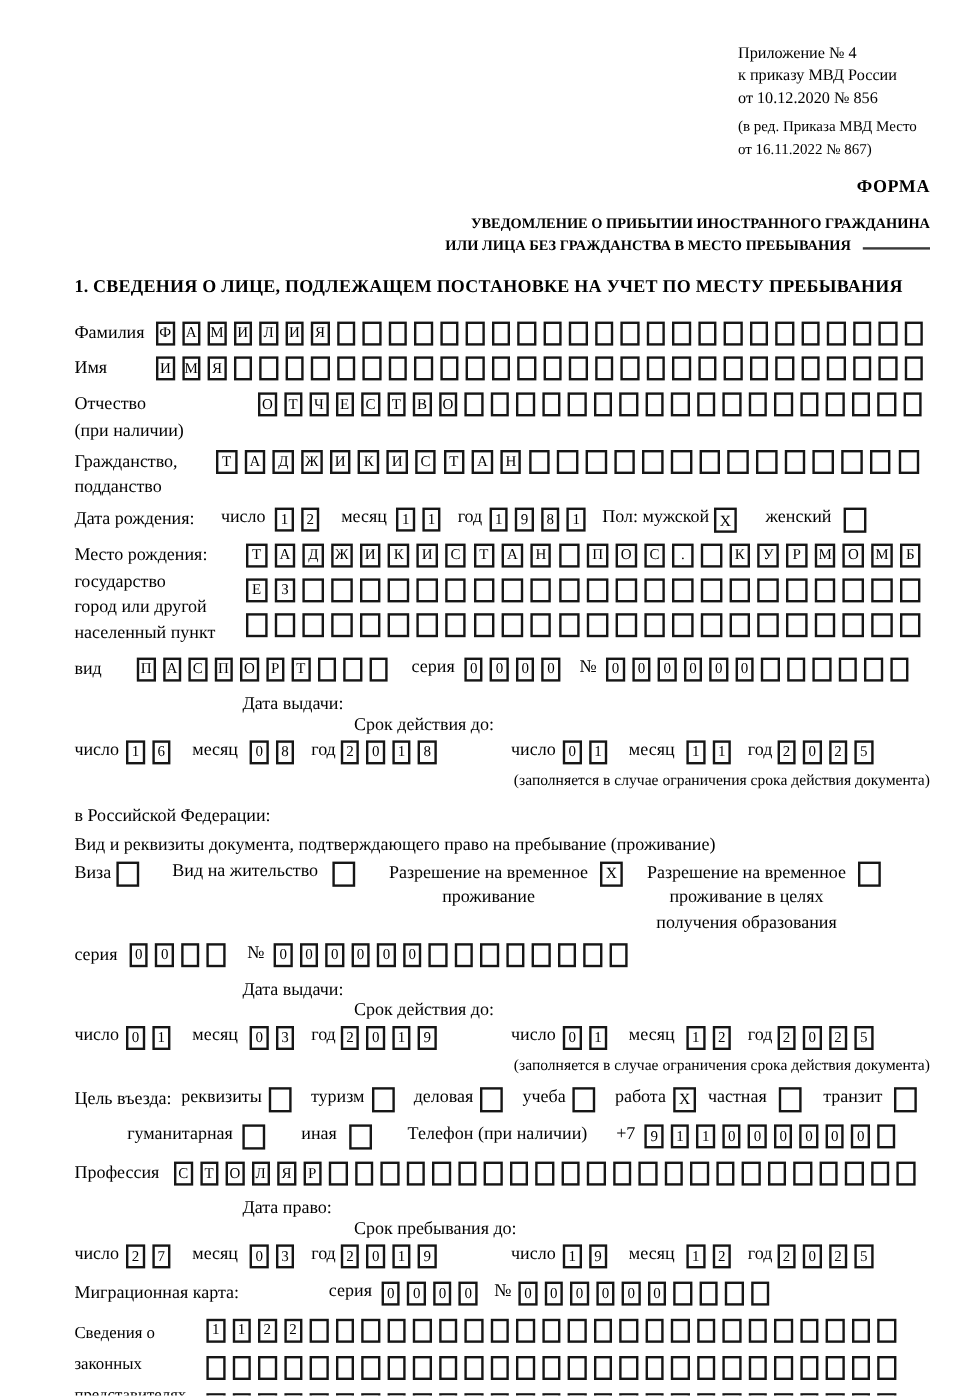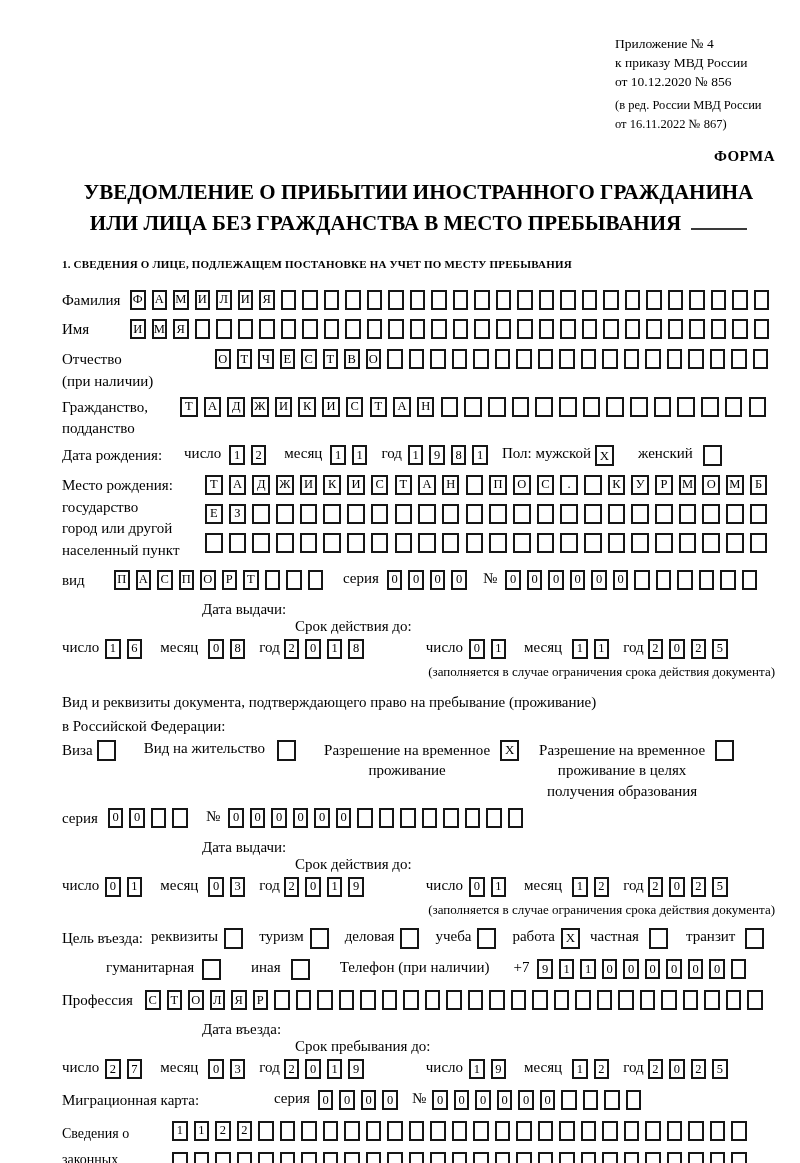--- a/index.html
+++ b/index.html
@@ -9,23 +9,23 @@
     font-family:"Liberation Serif","DejaVu Serif",serif;
     color:#000; font-size:15px;
   }
   .page { padding:34px 25px 0 62px; width:800px; }
 
   
   .appendix { margin-left:553px; font-size:13.5px; line-height:1.42; }
   .amend { font-size:12.5px; line-height:1.45; margin-top:5px; }
   .forma { font-weight:bold; text-align:right; font-size:15px; margin-top:15px; letter-spacing:.5px; }
 
-  .title { font-weight:bold; text-align:center; font-size:21px; line-height:1.5; margin-top:12px; }
+  .title { font-weight:bold; text-align:right; font-size:12px; line-height:1.5; margin-top:12px; }
   .underline { display:inline-block; width:56px; border-bottom:2px solid #3a3a3a; margin-left:10px; vertical-align:baseline; }
-  .sec { font-weight:bold; font-size:11px; margin-top:18px; letter-spacing:.2px; }
+  .sec { font-weight:bold; font-size:15px; margin-top:18px; letter-spacing:.2px; }
 
   
   .frow { display:flex; align-items:flex-start; margin-top:8px; }
   .lab { flex:none; line-height:1.45; }
   .cells { display:flex; flex:none; }
   .cell {
     flex:none; width:15.5px; height:20px; border:2px solid #161616;
     margin-right:6px; display:flex; align-items:center; justify-content:center;
     font-size:12.5px; background:#fff;
   }
@@ -54,21 +54,21 @@
 </head>
 <body>
 
 <div class="page">
 
   <div class="appendix">
     <div>Приложение № 4</div>
     <div>к приказу МВД России</div>
     <div>от 10.12.2020 № 856</div>
     <div class="amend">
-      <div>(в ред. России МВД России</div>
+      <div>(в ред. Приказа МВД Место</div>
       <div>от 16.11.2022 № 867)</div>
     </div>
   </div>
   <div class="forma">ФОРМА</div>
 
   <div class="title">
     <div>УВЕДОМЛЕНИЕ О ПРИБЫТИИ ИНОСТРАННОГО ГРАЖДАНИНА</div>
     <div><span>ИЛИ ЛИЦА БЕЗ ГРАЖДАНСТВА В МЕСТО ПРЕБЫВАНИЯ</span><span class="underline"></span></div>
   </div>
 
@@ -410,22 +410,22 @@
         <span class="cell">2</span>
         <span class="cell">0</span>
         <span class="cell">2</span>
         <span class="cell">5</span>
       </span>
   </div>
 
   <div class="note">(заполняется в случае ограничения срока действия документа)</div>
 
   <div class="intro">
+    <div>в Российской Федерации:</div>
     <div>Вид и реквизиты документа, подтверждающего право на пребывание (проживание)</div>
-    <div>в Российской Федерации:</div>
   </div>
 
   <div class="frow" style="margin-top:2px">
     <span class="lab">Виза</span>
     <span class="cells cbx g4">
         <span class="cell"></span>
       </span>
     <span class="g22">Вид на жительство</span>
     <span class="cells cbx g12">
         <span class="cell"></span>
@@ -604,21 +604,21 @@
         <span class="cell"></span>
         <span class="cell"></span>
         <span class="cell"></span>
         <span class="cell"></span>
         <span class="cell"></span>
         <span class="cell"></span>
       </span>
   </div>
 
   <div class="dl-row">
-    <span class="dlab1">Дата въезда:</span>
+    <span class="dlab1">Дата право:</span>
     <span class="dlab2">Срок пребывания до:</span>
   </div>
 
   <div class="frow" style="margin-top:4px">
     <span>число</span>
     <span class="cells g6">
         <span class="cell">2</span>
         <span class="cell">7</span>
       </span>
     <span class="g12">месяц</span>

